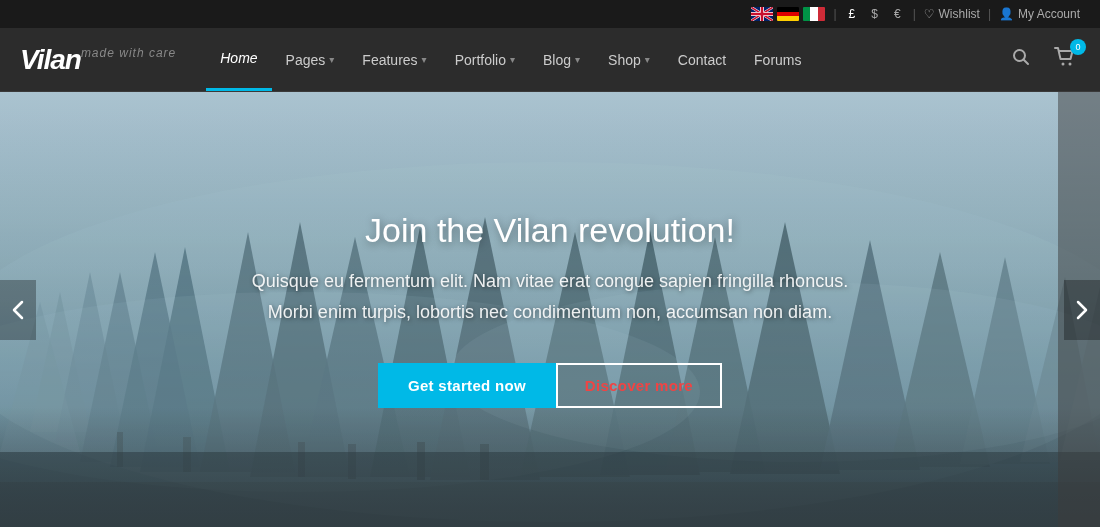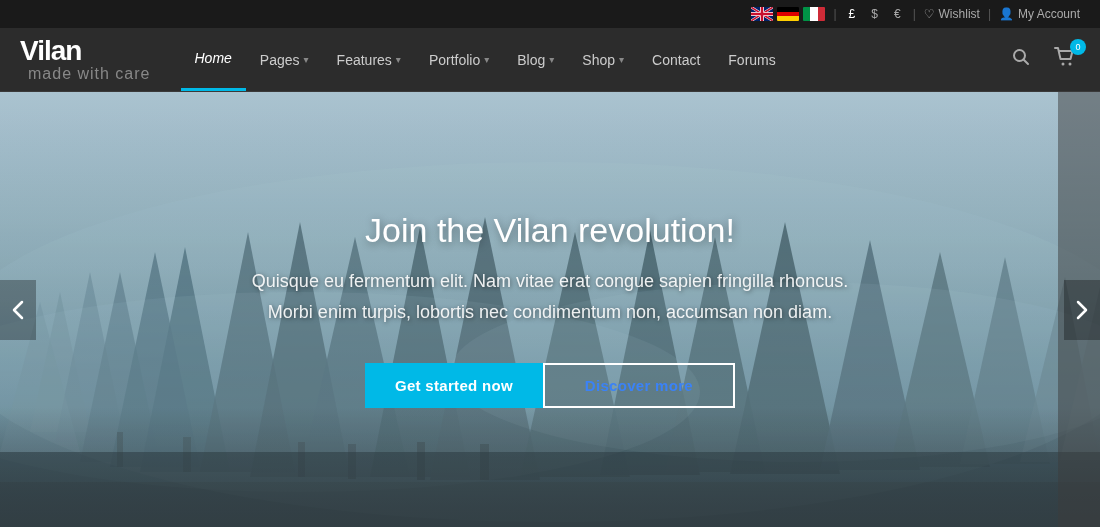--- a/index.html
+++ b/index.html
@@ -56,37 +56,36 @@
       background: #2c2c2c;
       height: 64px;
       display: flex;
       align-items: center;
       padding: 0 20px;
       gap: 0;
       border-bottom: 1px solid #3a3a3a;
     }
     .logo {
       display: flex;
-      flex-direction: column;
       margin-right: 30px;
       min-width: 120px;
+      font-style: italic;
     }
     .logo-text {
       font-size: 28px;
       font-weight: bold;
       color: #fff;
       font-family: 'Comic Sans MS', cursive, sans-serif;
       letter-spacing: -1px;
       line-height: 1;
     }
     .logo-tagline {
-      font-size: 16px;
+      font-size: 12px;
       color: #888;
       letter-spacing: 1px;
-      padding-left: 8px;
     }
     nav {
       display: flex;
       align-items: center;
       flex: 1;
       height: 100%;
     }
     .nav-item {
       display: flex;
       align-items: center;
@@ -236,23 +235,23 @@
       color: #fff;
       border: none;
       padding: 14px 30px;
       font-size: 15px;
       cursor: pointer;
       font-weight: 600;
       letter-spacing: 0.3px;
     }
     .btn-secondary {
       background: transparent;
-      color: #3b82f6;
+      color: #ef4444;
       border: 2px solid #fff;
-      padding: 12px 40px;
+      padding: 12px 27px;
       font-size: 15px;
       cursor: pointer;
       font-weight: 600;
       letter-spacing: 0.3px;
     }
 
     
     .trees-svg {
       position: absolute;
       bottom: 0;

